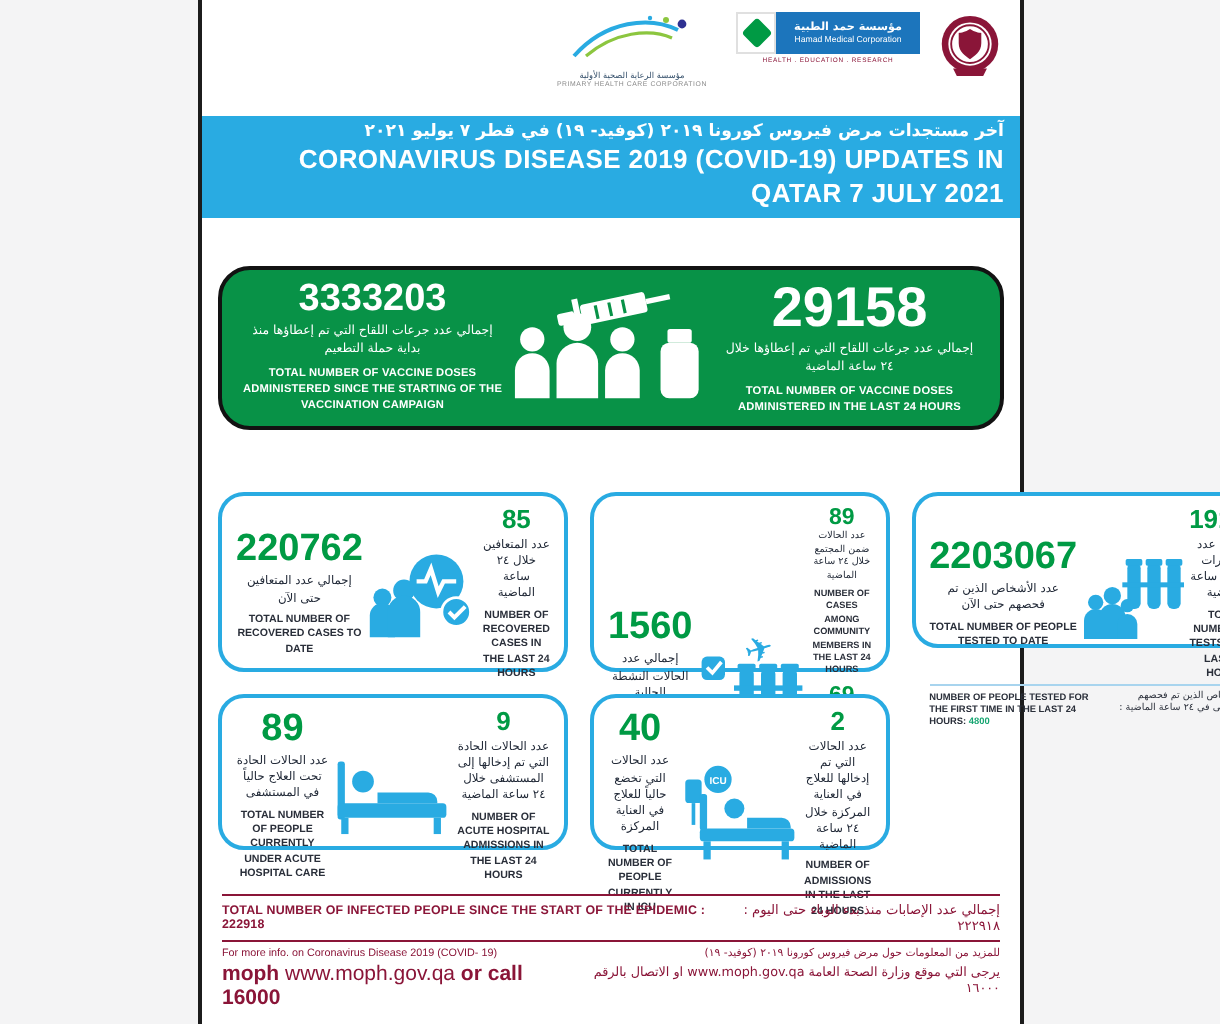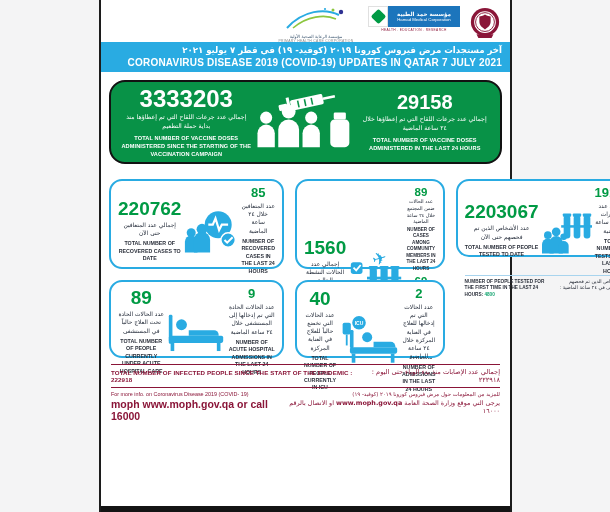--- a/index.html
+++ b/index.html
@@ -1,48 +1,48 @@
 <!DOCTYPE html>
 <html><head>
 <meta charset="utf-8">
 <style>
   * { box-sizing: border-box; margin: 0; padding: 0; }
   html,body { width:610px; height:512px; }
   body { font-family:"Liberation Sans","DejaVu Sans",sans-serif; background:#ededee; }
   .stage { position:relative; width:610px; height:512px; background:#f4f4f5; overflow:hidden; }
   .page { position:absolute; left:99px; top:0; width:413px; height:512px; background:#fff;
           border-left:2px solid #1c1c1c; border-right:2px solid #1c1c1c;
-          display:flex; flex-direction:column; }
+          display:flex; flex-direction:column;gap:16px; }
   .ar { font-family:"DejaVu Sans",sans-serif; direction:rtl; }
 
   
   .logo-row { display:flex; justify-content:flex-end; align-items:flex-start; gap:9px; padding:6px 9px 3px; height:42px; }
   .phcc { width:86px; text-align:center; }
   .phcc-ar { font-size:4.2px; color:#35506b; line-height:1.2; }
   .phcc-en { font-size:3.4px; color:#8a8a8a; letter-spacing:.3px; line-height:1.2; }
   .hmc { width:92px; }
   .hmc-top { display:flex; height:21px; }
   .hmc-mark { width:20px; background:#fff; border:1px solid #e0e0e0; display:flex; align-items:center; justify-content:center; }
   .hmc-diamond { width:11px; height:11px; background:#009A44; border-radius:2px; transform:rotate(45deg); }
   .hmc-text { flex:1; background:#1C75BC; color:#fff; display:flex; flex-direction:column; justify-content:center; text-align:center; padding:1px 2px; }
   .hmc-ar { font-size:5.6px; font-weight:bold; line-height:1.2; }
   .hmc-en { font-size:4.3px; line-height:1.2; }
   .hmc-tag { font-size:3.2px; color:#8A1538; text-align:center; margin-top:1px; letter-spacing:.4px; }
 
   
   .banner { background:#29ABE2; color:#fff; text-align:right; padding:3px 8px; line-height:1.3; }
   .banner-ar { font-size:8.6px; font-weight:bold; }
-  .banner-en { font-size:10px; font-weight:bold; letter-spacing:.2px; }
+  .banner-en { font-size:13px; font-weight:bold; letter-spacing:.2px; }
 
   
   .vax { margin:8px 8px 0; background:#089247; border:2px solid #121212; border-radius:16px;
          height:84px; display:flex; align-items:center; padding:4px 10px; color:#fff; }
   .vax-col { flex:1.2; text-align:center; display:flex; flex-direction:column; align-items:center; }
-  .vax-num { font-size:24px; font-weight:bold; line-height:1.05; }
-  .vax-num.small { font-size:20px; }
+  .vax-num { font-size:19px; font-weight:bold; line-height:1.05; }
+  .vax-num.small { font-size:28px; }
   .vax-ar { font-size:6.2px; line-height:1.45; margin-top:2px; }
   .vax-en { font-size:5.6px; font-weight:bold; line-height:1.4; margin-top:4px; letter-spacing:.1px; }
   .vax-icon { width:108px; flex-shrink:0; display:flex; justify-content:center; }
 
   
   .grid { margin:15px 8px 0; display:grid; grid-template-columns:1fr 1fr 1fr 1fr; gap:11px; }
   .card { border:2px solid #29ABE2; border-radius:13px; background:#fff; padding:5px 7px; display:flex; flex-direction:column; }
   .r1 { height:90px; } .r2 { height:78px; } .r3 { height:78px; }
   .card-main { flex:1; display:flex; align-items:center; gap:3px; }
   .stat { flex:1; text-align:center; display:flex; flex-direction:column; align-items:center; }
@@ -66,21 +66,21 @@
   .ftotal { display:flex; justify-content:space-between; align-items:center; padding:3px 0;
             border-top:1.5px solid #8A1538; border-bottom:1.5px solid #8A1538; }
   .ftotal-en { font-size:6.2px; font-weight:bold; letter-spacing:.1px; }
   .ftotal-ar { font-size:6.6px; }
   .finfo { display:flex; justify-content:space-between; margin-top:3px; align-items:flex-start; }
   .finfo-left .l1 { font-size:5.4px; }
   .finfo-left .l2 { font-size:10.5px; font-weight:bold; margin-top:1px; }
   .finfo-right { text-align:right; }
   .finfo-right .l1 { font-size:5.4px; }
   .finfo-right .l2 { font-size:6.4px; margin-top:2px; }
-  .urlb { font-weight:bold; }
+  .urlb { font-weight:normal; }
   .bar { margin-top:auto; height:6px; background:#141414; }
 </style>
 </head>
 <body>
 
 <div class="stage">
   <div class="page">
 
     <div class="logo-row">
       <div class="phcc">

